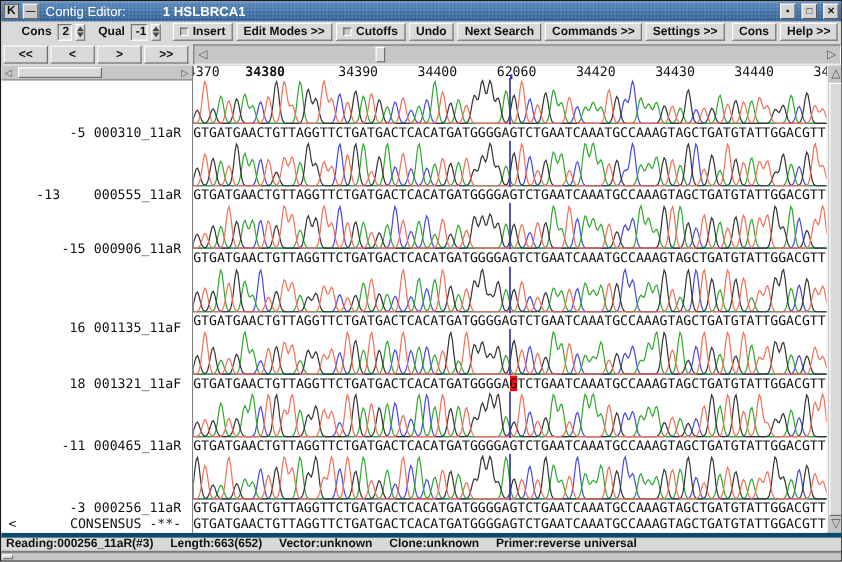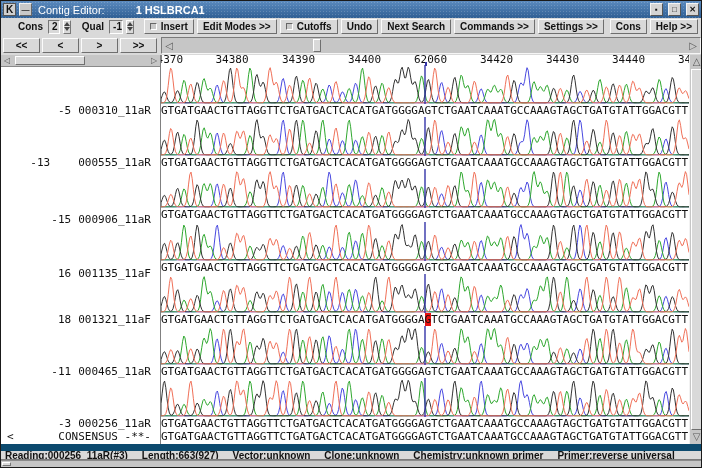--- a/index.html
+++ b/index.html
@@ -73,21 +73,21 @@
   .cursorblock{color:#111;}
   .consline{height:13px;font:11px/13px "DejaVu Sans Mono",monospace;letter-spacing:-0.035px;color:#111;white-space:pre;}
   
   .vscroll{width:14px;flex:0 0 14px;background:#c6c6c6;border-left:1px solid #f2f2f2;
     display:flex;flex-direction:column;}
   .vscroll .arrow{height:14px;flex:0 0 14px;line-height:14px;width:100%;}
   .vtrough{flex:1;position:relative;margin:0 1px;}
   .vthumb{position:absolute;top:0;bottom:0;left:0;right:0;background:#d9d9d9;
     border-top:1px solid #fff;border-left:1px solid #fff;border-right:1px solid #707070;border-bottom:1px solid #707070;}
   
-  .statusbar{height:16px;flex:0 0 16px;background:#d9d9d9;border-top:7px solid #0c4a6e;
+  .statusbar{height:16px;flex:0 0 16px;background:#d9d9d9;border-top:4px solid #0c4a6e;
     border-bottom:1px solid #7a7a7a;display:flex;align-items:center;padding:0 4px;overflow:hidden;}
   .statusbar span{font:bold 10px "Liberation Sans",sans-serif;color:#111;margin-right:14px;white-space:nowrap;}
   .bottomstrip{height:7px;flex:0 0 7px;background:#c6c6c6;position:relative;border-top:1px solid #8a8a8a;}
   .bthumb{position:absolute;left:1px;top:1px;width:9px;height:4px;background:#d9d9d9;
     border:1px solid #777;border-top-color:#fff;border-left-color:#fff;}
 </style>
 </head>
 <body>
 
 <div class="window">
@@ -171,30 +171,30 @@
           <div class="mthumb"></div>
         </div>
         <span class="arrow">▷</span>
       </div>
       <div class="cons-row" id="consrow" style="top: 375.4px;">
         <span class="cons-marker">&lt;</span>
         <span class="cons-text">CONSENSUS -**-</span>
       </div>
     <div class="rname" style="top: 49px;"><span class="rnum">-5</span><span>000310_11aR</span></div>
         <div class="rname" style="top: 101.2px; gap: 28px;"><span class="rnum">-13</span><span>000555_11aR</span></div>
-        <div class="rname" style="top: 158px;"><span class="rnum">-15</span><span>000906_11aR</span></div>
+        <div class="rname" style="top: 146px;"><span class="rnum">-15</span><span>000906_11aR</span></div>
         <div class="rname" style="top: 212px;"><span class="rnum">16</span><span>001135_11aF</span></div>
         <div class="rname" style="top: 257.8px; justify-content: space-between;"><span class="rnum">18</span><span>001321_11aF</span></div>
         <div class="rname" style="top: 310px;"><span class="rnum">-11</span><span>000465_11aR</span></div>
         <div class="rname" style="top: 362.2px;"><span class="rnum">-3</span><span>000256_11aR</span></div>
       </div>
     <div class="tracepanel" id="tracepanel">
       <div class="ruler" id="ruler">
           <span class="rlabel" style="left: 5.5px;">34370</span>
-          <span class="rlabel" style="left: 71px;">34380</span>
+          <span class="rlabel" style="left: 60px; font-weight: bold;">34380</span>
           <span class="rlabel" style="left: 137.5px;">34390</span>
           <span class="rlabel" style="left: 203.5px;">34400</span>
           <span class="rlabel" style="left: 269.5px;">62060</span>
           <span class="rlabel" style="left: 335.5px;">34420</span>
           <span class="rlabel" style="left: 401.5px;">34430</span>
           <span class="rlabel" style="left: 467.5px;">34440</span>
           <span class="rlabel" style="left: 533.5px;">34450</span>
           <div class="rtick" style="left: 263.5px; background: rgb(52, 52, 168);"></div>
         </div>
     <div class="trow">
@@ -273,23 +273,22 @@
       <span class="arrow">△</span>
       <div class="vtrough">
         <div class="vthumb"></div>
       </div>
       <span class="arrow">▽</span>
     </div>
   </div>
 
   <div class="statusbar" id="statusbar">
       <span>Reading:000256_11aR(#3)</span>
-      <span>Length:663(927)</span>
+      <span>Length:663(652)</span>
       <span>Vector:unknown</span>
       <span>Clone:unknown</span>
-      <span>Chemistry:unknown primer</span>
       <span>Primer:reverse universal</span>
     </div>
   <div class="bottomstrip">
     <div class="bthumb"></div>
   </div>
 
 </div>
 
 </body></html>

